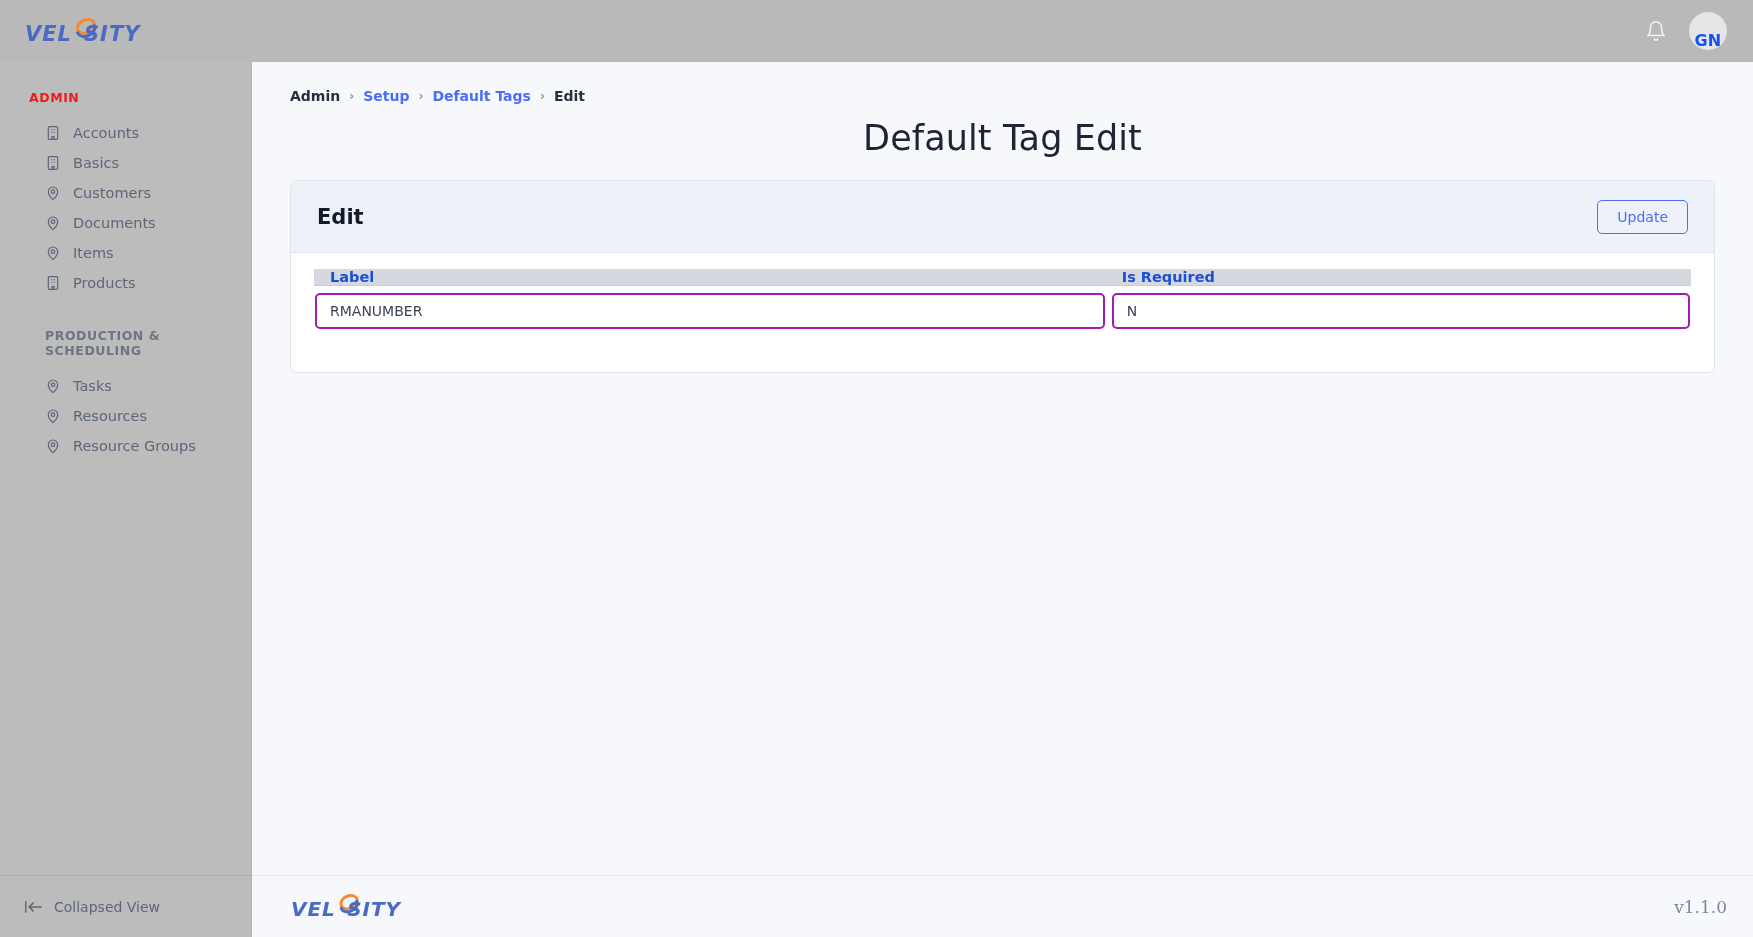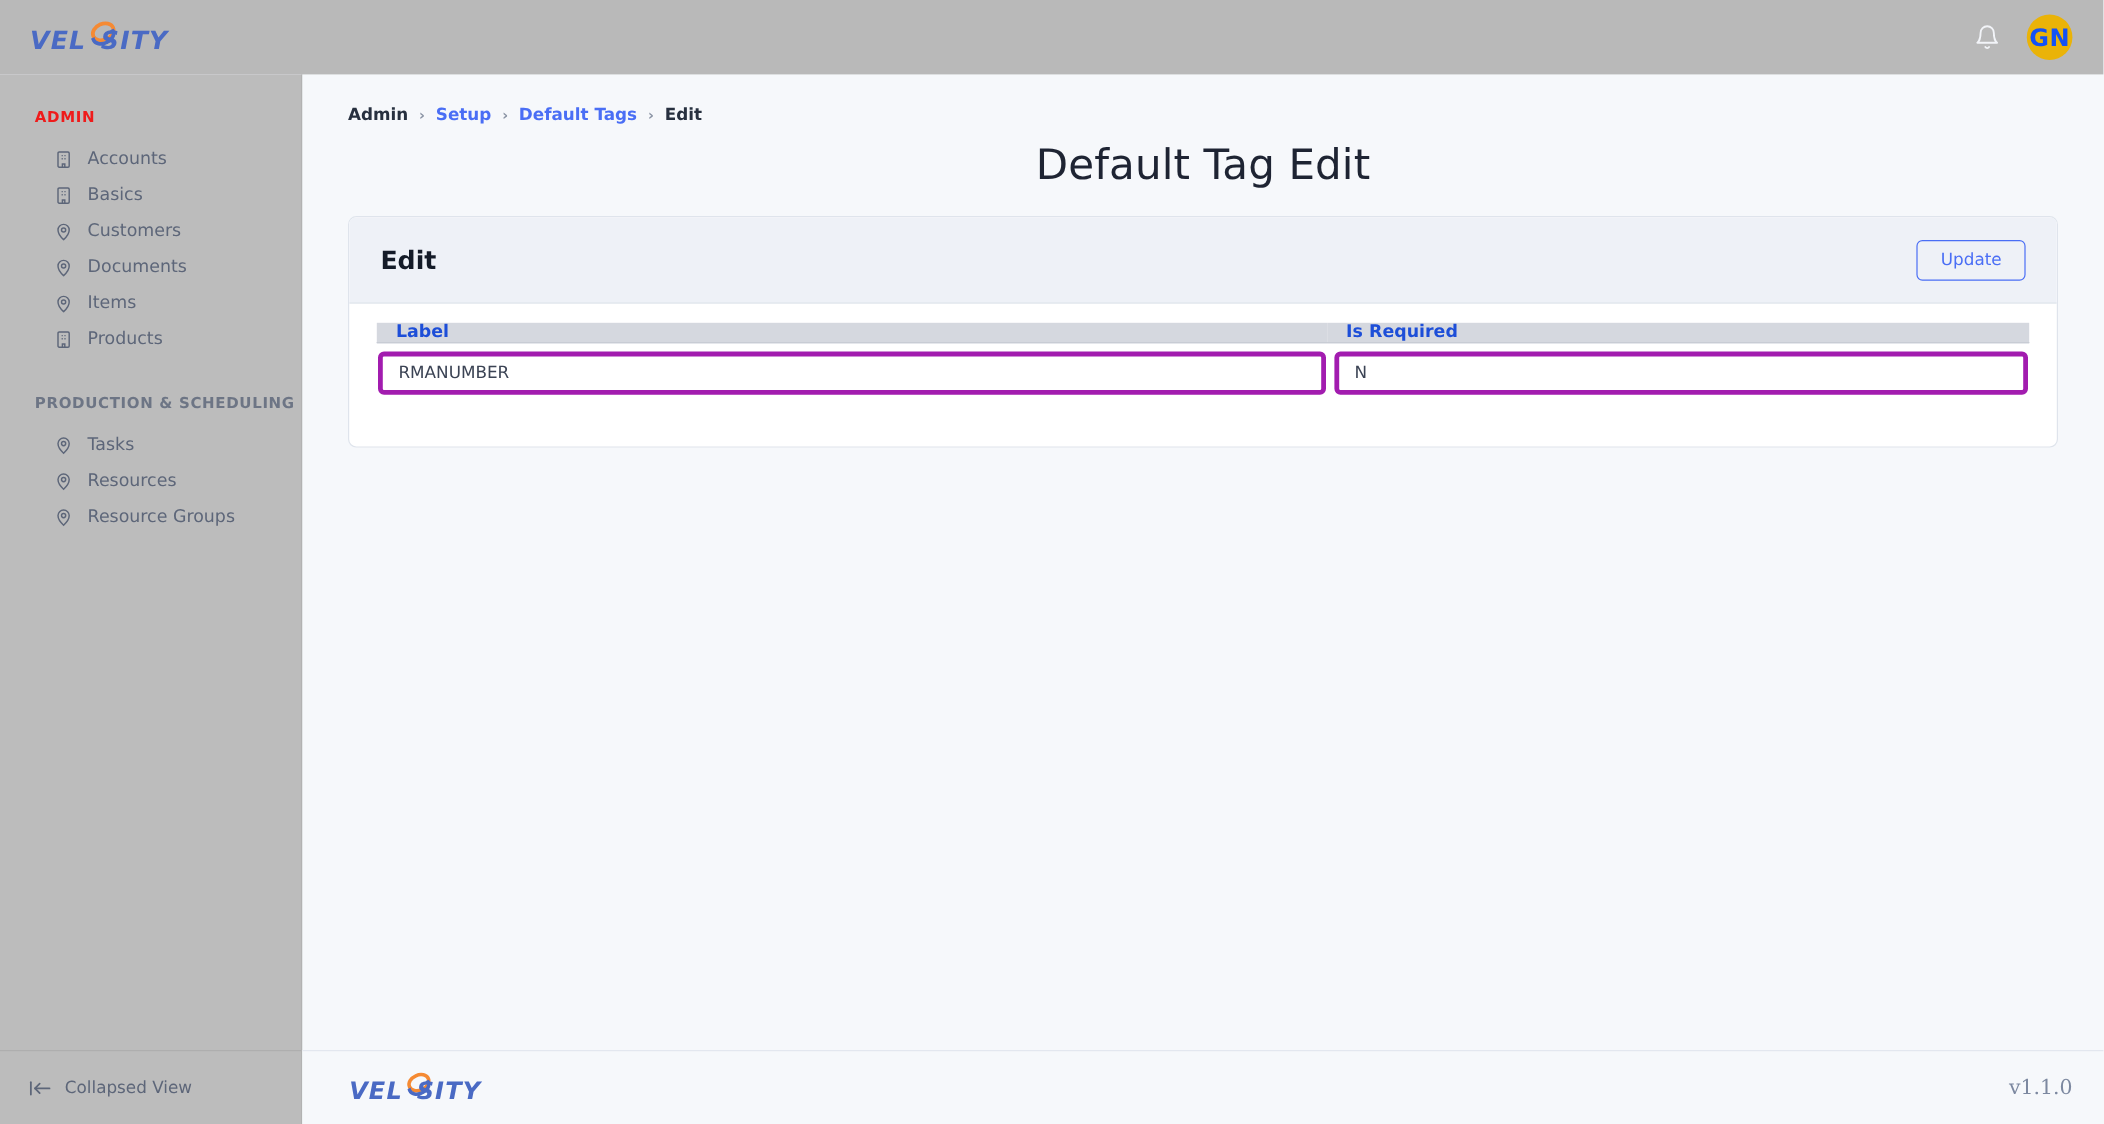--- a/index.html
+++ b/index.html
@@ -16,23 +16,23 @@
     height: 62px; flex: 0 0 62px;
     background: #b9b9b9;
     display: flex; align-items: center; justify-content: space-between;
     padding: 0 26px 0 24px;
     position: relative; z-index: 5;
   }
   .topbar-right { display: flex; align-items: center; gap: 22px; }
   .bell-icon { width: 22px; height: 24px; display: block; }
   .avatar {
     width: 38px; height: 38px; border-radius: 50%;
-    background: #eab308; color: #1452f5;
-    display: flex; align-items: center; justify-content: center;
-    font-size: 20px; font-weight: 700; letter-spacing: .3px;
+    background: #e5e5e5; color: #1452f5;
+    display: flex; align-items: flex-end; justify-content: center;
+    font-size: 16px; font-weight: 700; letter-spacing: .3px;
   }
 
   
   .logo { display: inline-block; position: relative; line-height: 1; }
   .logo svg { display: block; }
 
   
   .body-row { flex: 1 1 auto; display: flex; min-height: 0; }
 
   
@@ -42,21 +42,21 @@
     display: flex; flex-direction: column;
     padding-top: 28px;
     border-right: 1px solid #b0b0b0;
   }
   .nav-scroll { flex: 1 1 auto; overflow: hidden; }
   .nav-section-title {
     font-size: 12.5px; font-weight: 700; letter-spacing: .55px;
     padding: 0 0 0 29px; margin-bottom: 13px;
   }
   .nav-section-title.admin { color: #ef1b1b; }
-  .nav-section-title.prod { color: #6d7585; margin-top: 30px; }
+  .nav-section-title.prod { color: #6d7585; margin-top: 30px; margin-left: 16px; }
   .nav-item {
     display: flex; align-items: center; gap: 12px;
     padding: 7px 0 7px 45px;
     color: #5d6679; font-size: 14.5px;
     cursor: pointer;
   }
   .nav-ico { width: 16px; height: 16px; flex: 0 0 16px; display:block; }
   .sidebar-footer {
     height: 62px; flex: 0 0 62px;
     display: flex; align-items: center; gap: 11px;
@@ -107,21 +107,21 @@
     background: #d5d8df; color: #1d4ed8;
     text-align: left; font-size: 14.5px; font-weight: 700;
     padding: 0 16px;
     border-bottom: 1px solid #c8ccd4;
   }
   .tbl th.col-label { width: 57.5%; }
   .tbl td { padding: 7px 1px; vertical-align: top; }
   .tbl td.cell-gap { padding-left: 6px; }
   .fld {
     width: 100%; height: 36px;
-    border: 4px solid #a21caf; border-radius: 5px;
+    border: 2px solid #a21caf; border-radius: 5px;
     background: #fff; color: #3b4354;
     padding: 0 13px; font-size: 14px;
     font-family: inherit;
   }
 
   
   .main-footer {
     height: 62px; flex: 0 0 62px;
     border-top: 1px solid #e3e7ef;
     background: #f6f8fb;

